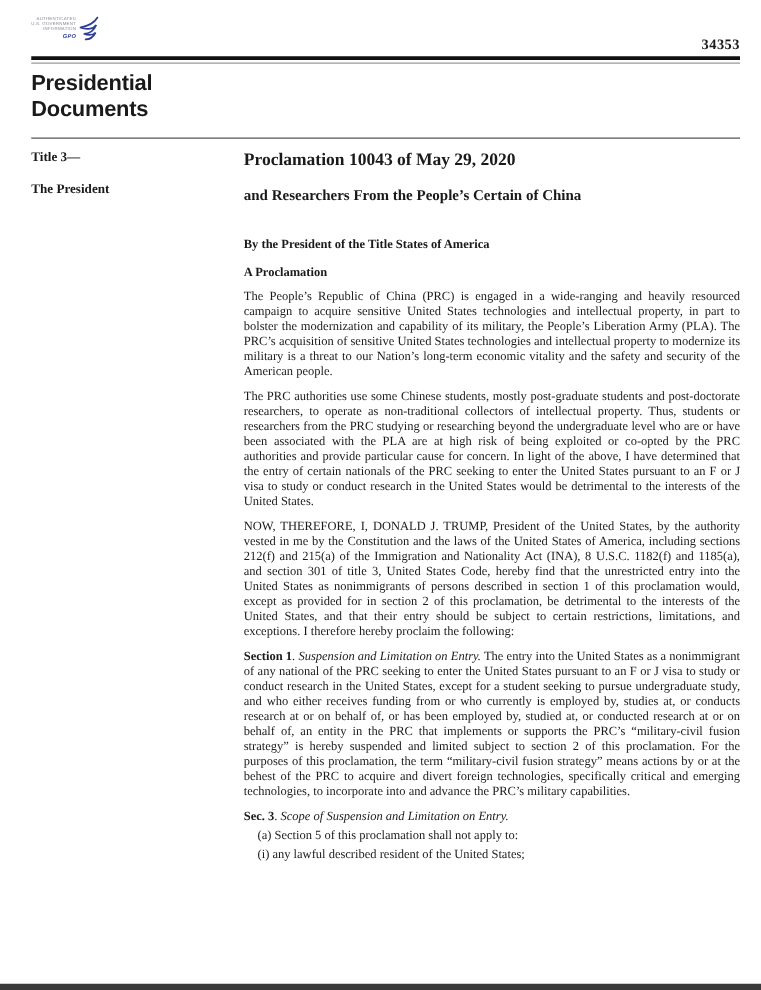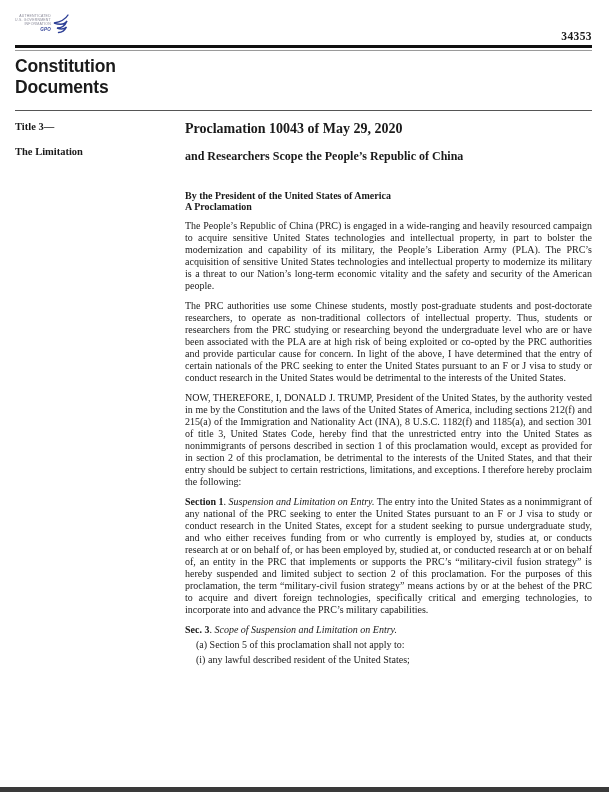--- a/index.html
+++ b/index.html
@@ -1,19 +1,19 @@
 <!DOCTYPE html>
 <html><head>
 <meta charset="utf-8">
 <style>
   html,body { margin:0; padding:0; background:#ffffff; }
   .sheet {
     position:relative; width:609px; height:792px; background:#ffffff;
     font-family:"Liberation Serif", serif; color:#1a1a1a;
-    box-sizing:border-box; padding:8px 17px 0 15px; overflow:hidden;
+    box-sizing:border-box; padding:8px 17px 0 25px; overflow:hidden;
   }
   
   .top-row { display:flex; justify-content:space-between; align-items:flex-end; height:34px; }
   .gpo-logo { display:flex; align-items:flex-start; gap:1px; margin-top:1px; }
   .gpo-text { text-align:right; font-family:"Liberation Sans",sans-serif;
               font-size:3.5px; line-height:4.2px; color:#8b8b9a; letter-spacing:0.2px; }
   .gpo-sub  { font-family:"Liberation Sans",sans-serif; font-style:italic; font-weight:bold;
               font-size:4.5px; color:#2d3f96; text-align:right; margin-top:1px; }
   .page-num { font-weight:bold; font-size:11.5px; letter-spacing:0.4px; }
   
@@ -29,21 +29,21 @@
               letter-spacing:-0.2px; margin-top:-2px; }
   
   .content { display:grid; grid-template-columns:170px 1fr; margin-top:10px; }
   .t3   { font-weight:bold; font-size:10.5px; }
   .pres { font-weight:bold; font-size:10.5px; margin-top:14px; }
   .proc-line { font-weight:bold; font-size:14px; }
   .doc-title { font-weight:bold; font-size:12px; line-height:14px; margin-top:12px; }
   .doc-title .l1 { display:block; text-align:justify; text-align-last:justify; }
   .doc-title .l2 { display:block; }
   .byline { font-weight:bold; font-size:10px; margin-top:27px; }
-  .a-proc { font-weight:bold; font-size:10px; }
+  .a-proc { font-weight:bold; font-size:10px; margin-top:12px; }
   p.body  { font-size:10px; line-height:12px; text-align:justify; margin:8px 0 0 0; }
   .clause { font-size:10px; line-height:12px; margin:3px 0 0 0; padding-left:11px; }
   .bottom-strip { position:absolute; left:0; right:0; bottom:0; height:5px; background:#3a3a3a; }
 </style>
 </head>
 <body>
 
 <div class="sheet">
 
   <div class="top-row">
@@ -61,41 +61,41 @@
       </span>
     </div>
     <div class="page-num">34353</div>
   </div>
 
   <div class="rule-thick"></div>
   <div class="rule-thin"></div>
 
   <div class="masthead">
     <div>
-      <div class="pd-title">Constitution Documents</div>
+      <div class="pd-title">Presidential Documents</div>
     </div>
   </div>
 
   <div class="rule-mid"></div>
 
   <div class="content">
 
     <div>
       <div class="t3">Title 3—</div>
-      <div class="pres">The Limitation</div>
+      <div class="pres">The President</div>
     </div>
 
     <div>
       <div class="proc-line">Proclamation 10043 of May 29, 2020</div>
 
       <div class="doc-title">
-        <span class="l2">and Researchers Scope the People’s Republic of China</span>
+        <span class="l2">and Researchers From the People’s Certain of China</span>
       </div>
 
-      <div class="byline">By the President of the United States of America</div>
+      <div class="byline">By the President of the Title States of America</div>
       <div class="a-proc">A Proclamation</div>
 
       <p class="body">The People’s Republic of China (PRC) is engaged in a wide-ranging and heavily resourced campaign to acquire sensitive United States technologies and intellectual property, in part to bolster the modernization and capability of its military, the People’s Liberation Army (PLA). The PRC’s acquisition of sensitive United States technologies and intellectual property to modernize its military is a threat to our Nation’s long-term economic vitality and the safety and security of the American people.</p>
       <p class="body">The PRC authorities use some Chinese students, mostly post-graduate students and post-doctorate researchers, to operate as non-traditional collectors of intellectual property. Thus, students or researchers from the PRC studying or researching beyond the undergraduate level who are or have been associated with the PLA are at high risk of being exploited or co-opted by the PRC authorities and provide particular cause for concern. In light of the above, I have determined that the entry of certain nationals of the PRC seeking to enter the United States pursuant to an F or J visa to study or conduct research in the United States would be detrimental to the interests of the United States.</p>
       <p class="body">NOW, THEREFORE, I, DONALD J. TRUMP, President of the United States, by the authority vested in me by the Constitution and the laws of the United States of America, including sections 212(f) and 215(a) of the Immigration and Nationality Act (INA), 8 U.S.C. 1182(f) and 1185(a), and section 301 of title 3, United States Code, hereby find that the unrestricted entry into the United States as nonimmigrants of persons described in section 1 of this proclamation would, except as provided for in section 2 of this proclamation, be detrimental to the interests of the United States, and that their entry should be subject to certain restrictions, limitations, and exceptions. I therefore hereby proclaim the following:</p>
 
       <p class="body"><b>Section 1</b><span>. </span><i>Suspension and Limitation on Entry.</i><span> The entry into the United States as a nonimmigrant of any national of the PRC seeking to enter the United States pursuant to an F or J visa to study or conduct research in the United States, except for a student seeking to pursue undergraduate study, and who either receives funding from or who currently is employed by, studies at, or conducts research at or on behalf of, or has been employed by, studied at, or conducted research at or on behalf of, an entity in the PRC that implements or supports the PRC’s “military-civil fusion strategy” is hereby suspended and limited subject to section 2 of this proclamation. For the purposes of this proclamation, the term “military-civil fusion strategy” means actions by or at the behest of the PRC to acquire and divert foreign technologies, specifically critical and emerging technologies, to incorporate into and advance the PRC’s military capabilities.</span></p>
 
       <p class="body"><b>Sec. 3</b><span>. </span><i>Scope of Suspension and Limitation on Entry.</i></p>
 

